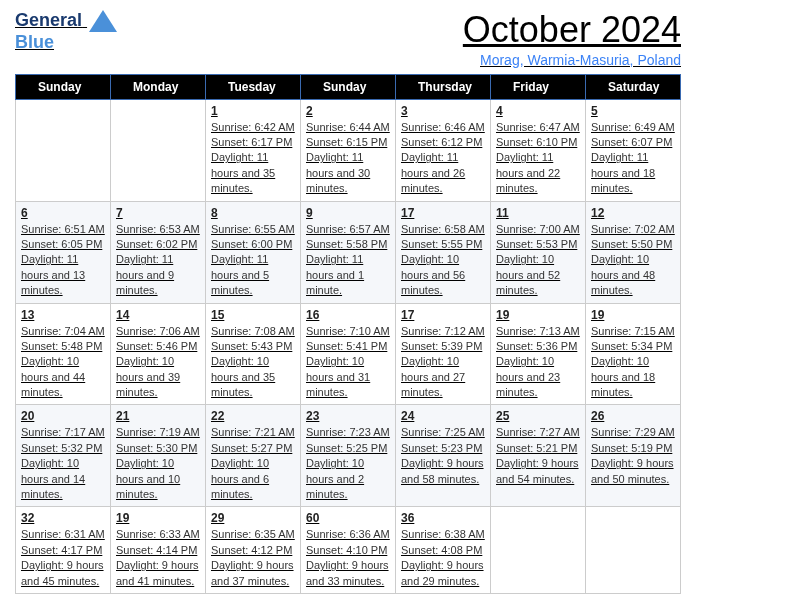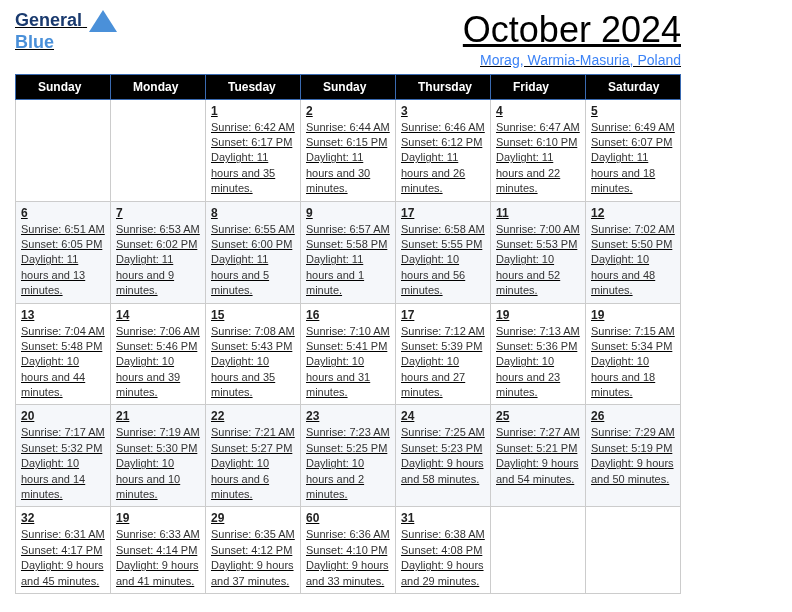--- a/index.html
+++ b/index.html
@@ -243,21 +243,21 @@
           </td>
           <td>
             <span class="day-number">29</span>
             <div class="day-info">Sunrise: 6:35 AM<br>Sunset: 4:12 PM<br>Daylight: 9 hours and 37 minutes.</div>
           </td>
           <td>
             <span class="day-number">60</span>
             <div class="day-info">Sunrise: 6:36 AM<br>Sunset: 4:10 PM<br>Daylight: 9 hours and 33 minutes.</div>
           </td>
           <td>
-            <span class="day-number">31</span>
+            <span class="day-number">36</span>
             <div class="day-info">Sunrise: 6:38 AM<br>Sunset: 4:08 PM<br>Daylight: 9 hours and 29 minutes.</div>
           </td>
           <td class="empty-cell"></td>
           <td class="empty-cell"></td>
         </tr>
       </tbody>
   </table>
 </div>
 
 </body></html>

